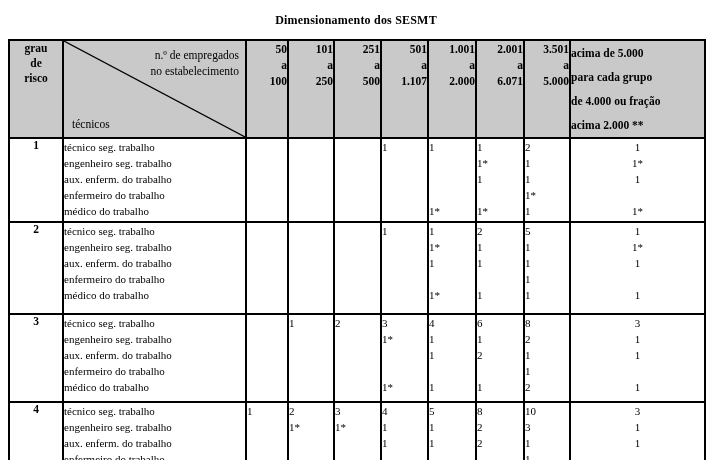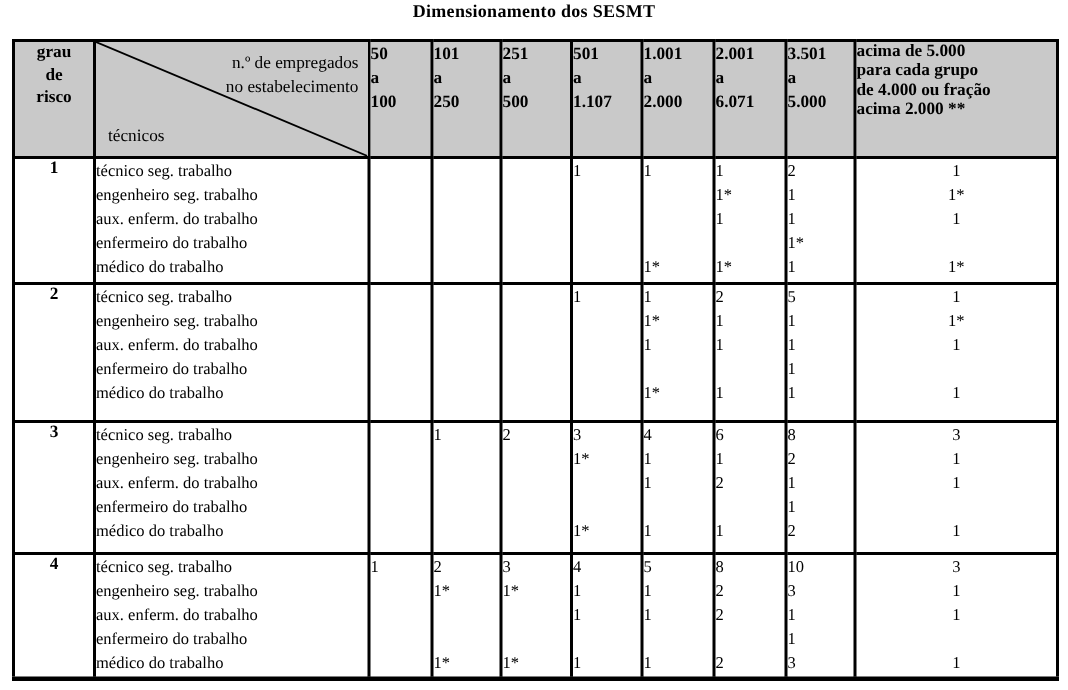--- a/index.html
+++ b/index.html
@@ -9,42 +9,42 @@
     width: 712px;
     height: 460px;
     font-family: "Liberation Serif", serif;
     color: #000;
     overflow: hidden;
   }
   .title {
     text-align: center;
     font-weight: bold;
     font-size: 12px;
-    padding-top: 0;
+    padding-top: 13px;
     letter-spacing: 0.2px;
   }
   table.sesmt {
     border-collapse: collapse;
     table-layout: fixed;
     width: 696px;
     margin: 11px 0 0 8px;
   }
   table.sesmt th, table.sesmt td {
     border: 2px solid #000;
     padding: 0;
     vertical-align: top;
     overflow: hidden;
   }
   table.sesmt { border: 2px solid #000; border-bottom: 3px solid #000; }
   thead th {
     background: #c9c9c9;
     font-weight: bold;
     font-size: 11.5px;
   }
-  tr.header-row { height: 78px; }
+  tr.header-row { height: 96px; }
   th.corner {
     vertical-align: middle;
     text-align: center;
     white-space: pre-line;
     line-height: 15px;
   }
   th.diagonal { position: relative; }
   svg.diag {
     position: absolute;
     top: 0; left: 0;
@@ -58,30 +58,30 @@
     white-space: pre-line;
     line-height: 16px;
     font-weight: normal;
   }
   .diag-bottom {
     position: absolute;
     bottom: 7px; left: 8px;
     font-weight: normal;
   }
   th.range {
-    text-align: left;
+    text-align: right;
     vertical-align: middle;
     white-space: pre-line;
     line-height: 16px;
   }
   th.last-range {
     text-align: left;
     vertical-align: middle;
     white-space: pre-line;
-    line-height: 13px;
+    line-height: 24px;
     padding-left: 8px;
   }
   tr.group-0 { height: 84px; }
   tr.group-1 { height: 92px; }
   tr.group-2 { height: 88px; }
   tr.group-3 { height: 83px; }
   td.risk-cell {
     text-align: center;
     vertical-align: middle;
     font-weight: bold;

